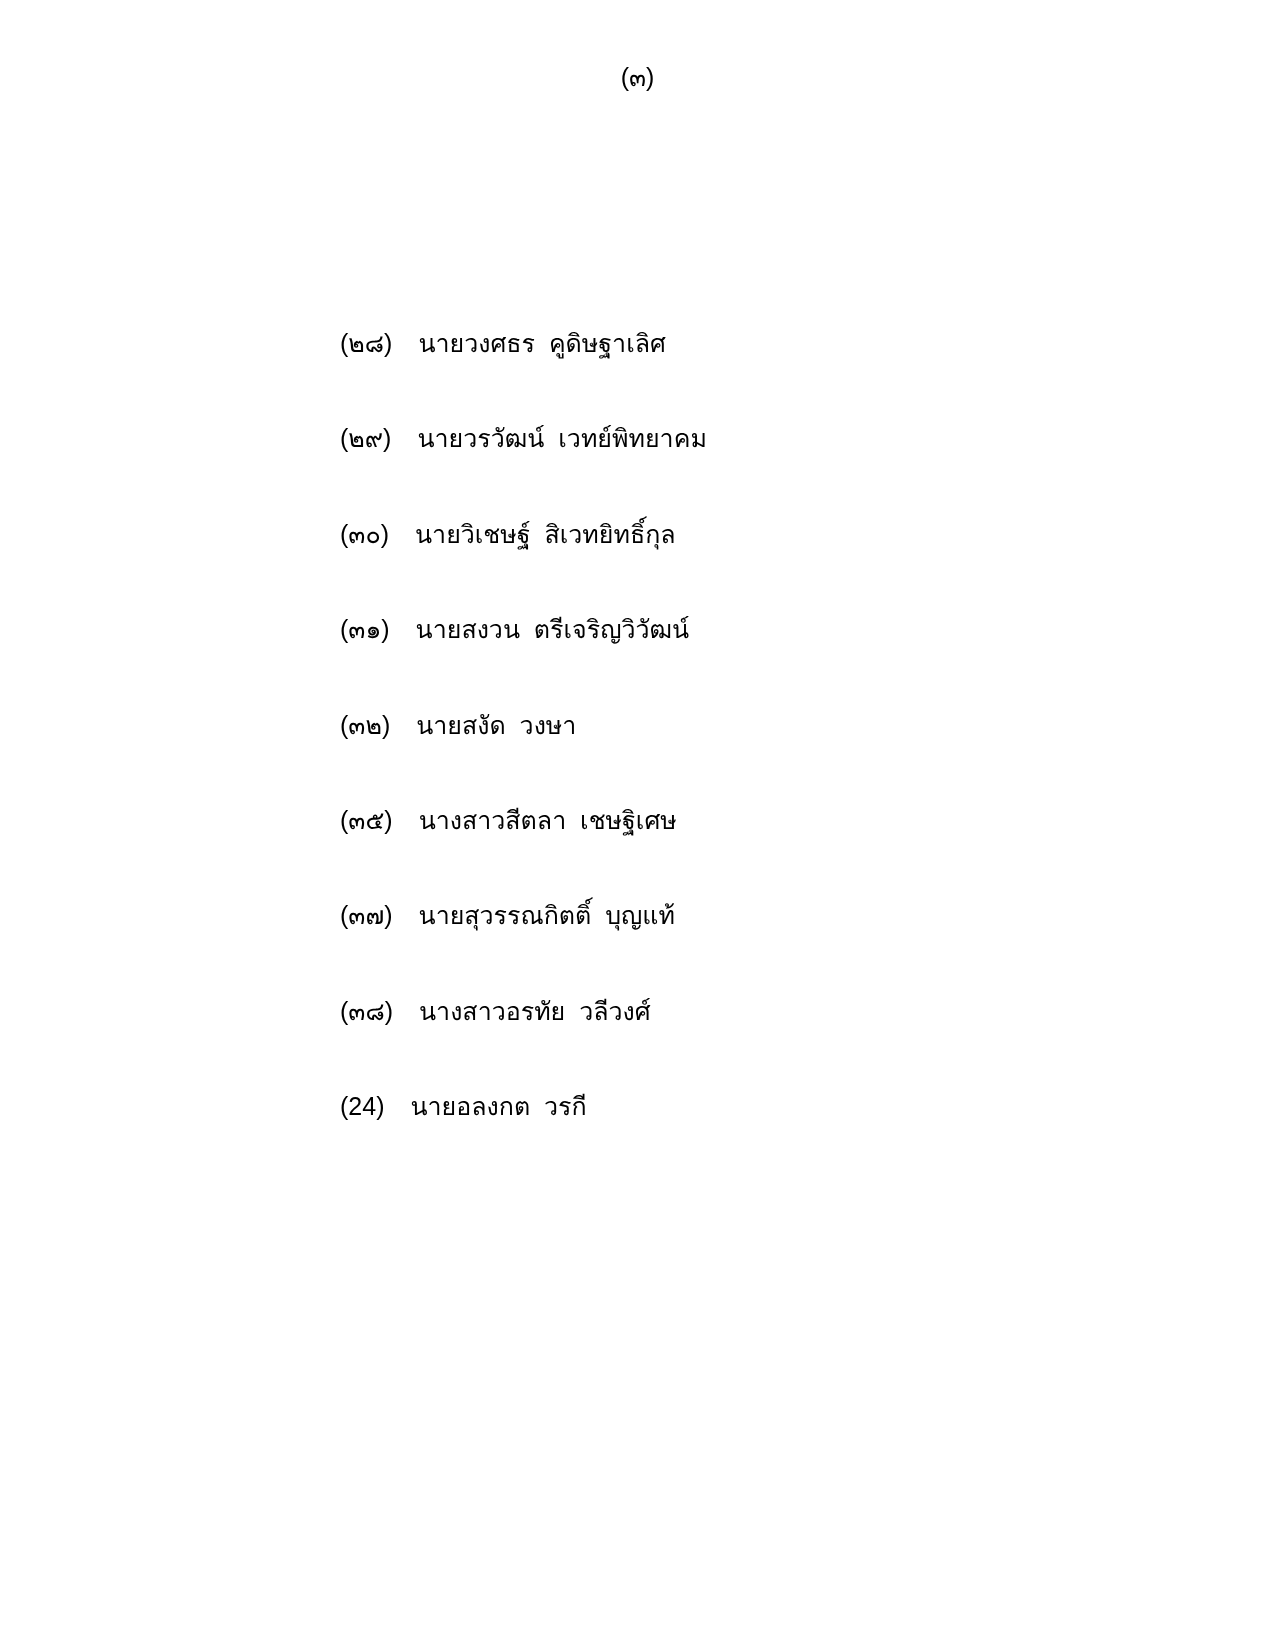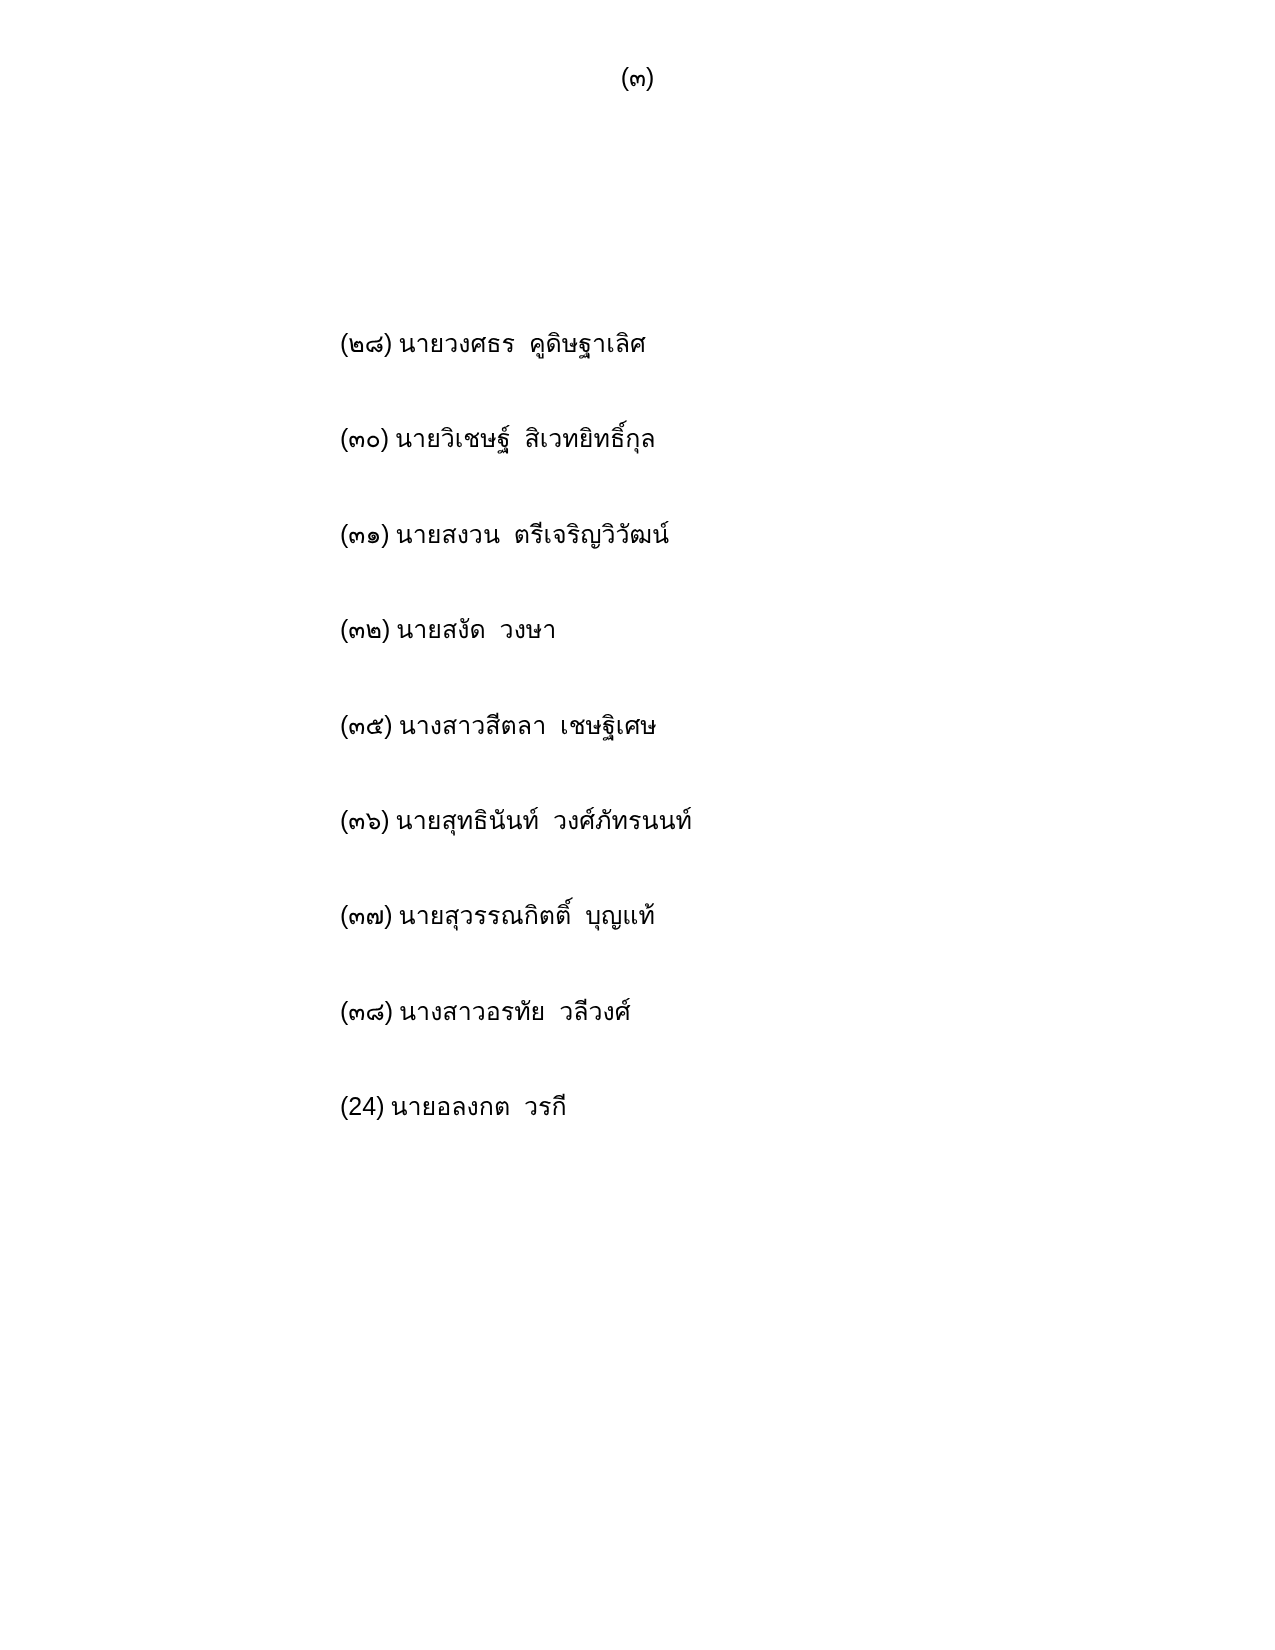--- a/index.html
+++ b/index.html
@@ -21,38 +21,38 @@
     line-height:30px;
   }
   .content {
     position:absolute;
     left:200px; top:150px;
     width:885px;
     font-size:25px;
   }
   .list { margin-top:30px; }
   .list .row { line-height:37.4px; padding-left:140px; }
-  .gap-s { margin-left:6px; }
+  .gap-s { margin-left:26px; }
 </style>
 </head>
 <body>
 
 <div class="page">
 
   <div class="pageno">(๓)</div>
 
   <div class="content">
 
     <div class="list">
       <div class="row"><span>(๒๘)</span><span class="gap-s">นายวงศธร  คูดิษฐาเลิศ</span></div>
+      <div class="row"><span>(๒๙)</span><span class="gap-s">นายวรวัฒน์  เวทย์พิทยาคม</span></div>
       <div class="row"><span>(๓๐)</span><span class="gap-s">นายวิเชษฐ์  สิเวทยิทธิ์กุล</span></div>
       <div class="row"><span>(๓๑)</span><span class="gap-s">นายสงวน  ตรีเจริญวิวัฒน์</span></div>
       <div class="row"><span>(๓๒)</span><span class="gap-s">นายสงัด  วงษา</span></div>
       <div class="row"><span>(๓๕)</span><span class="gap-s">นางสาวสีตลา  เชษฐิเศษ</span></div>
-      <div class="row"><span>(๓๖)</span><span class="gap-s">นายสุทธินันท์  วงศ์ภัทรนนท์</span></div>
       <div class="row"><span>(๓๗)</span><span class="gap-s">นายสุวรรณกิตติ์  บุญแท้</span></div>
       <div class="row"><span>(๓๘)</span><span class="gap-s">นางสาวอรทัย  วลีวงศ์</span></div>
       <div class="row"><span>(24)</span><span class="gap-s">นายอลงกต  วรกี</span></div>
     </div>
 
     
 
     
 
     

